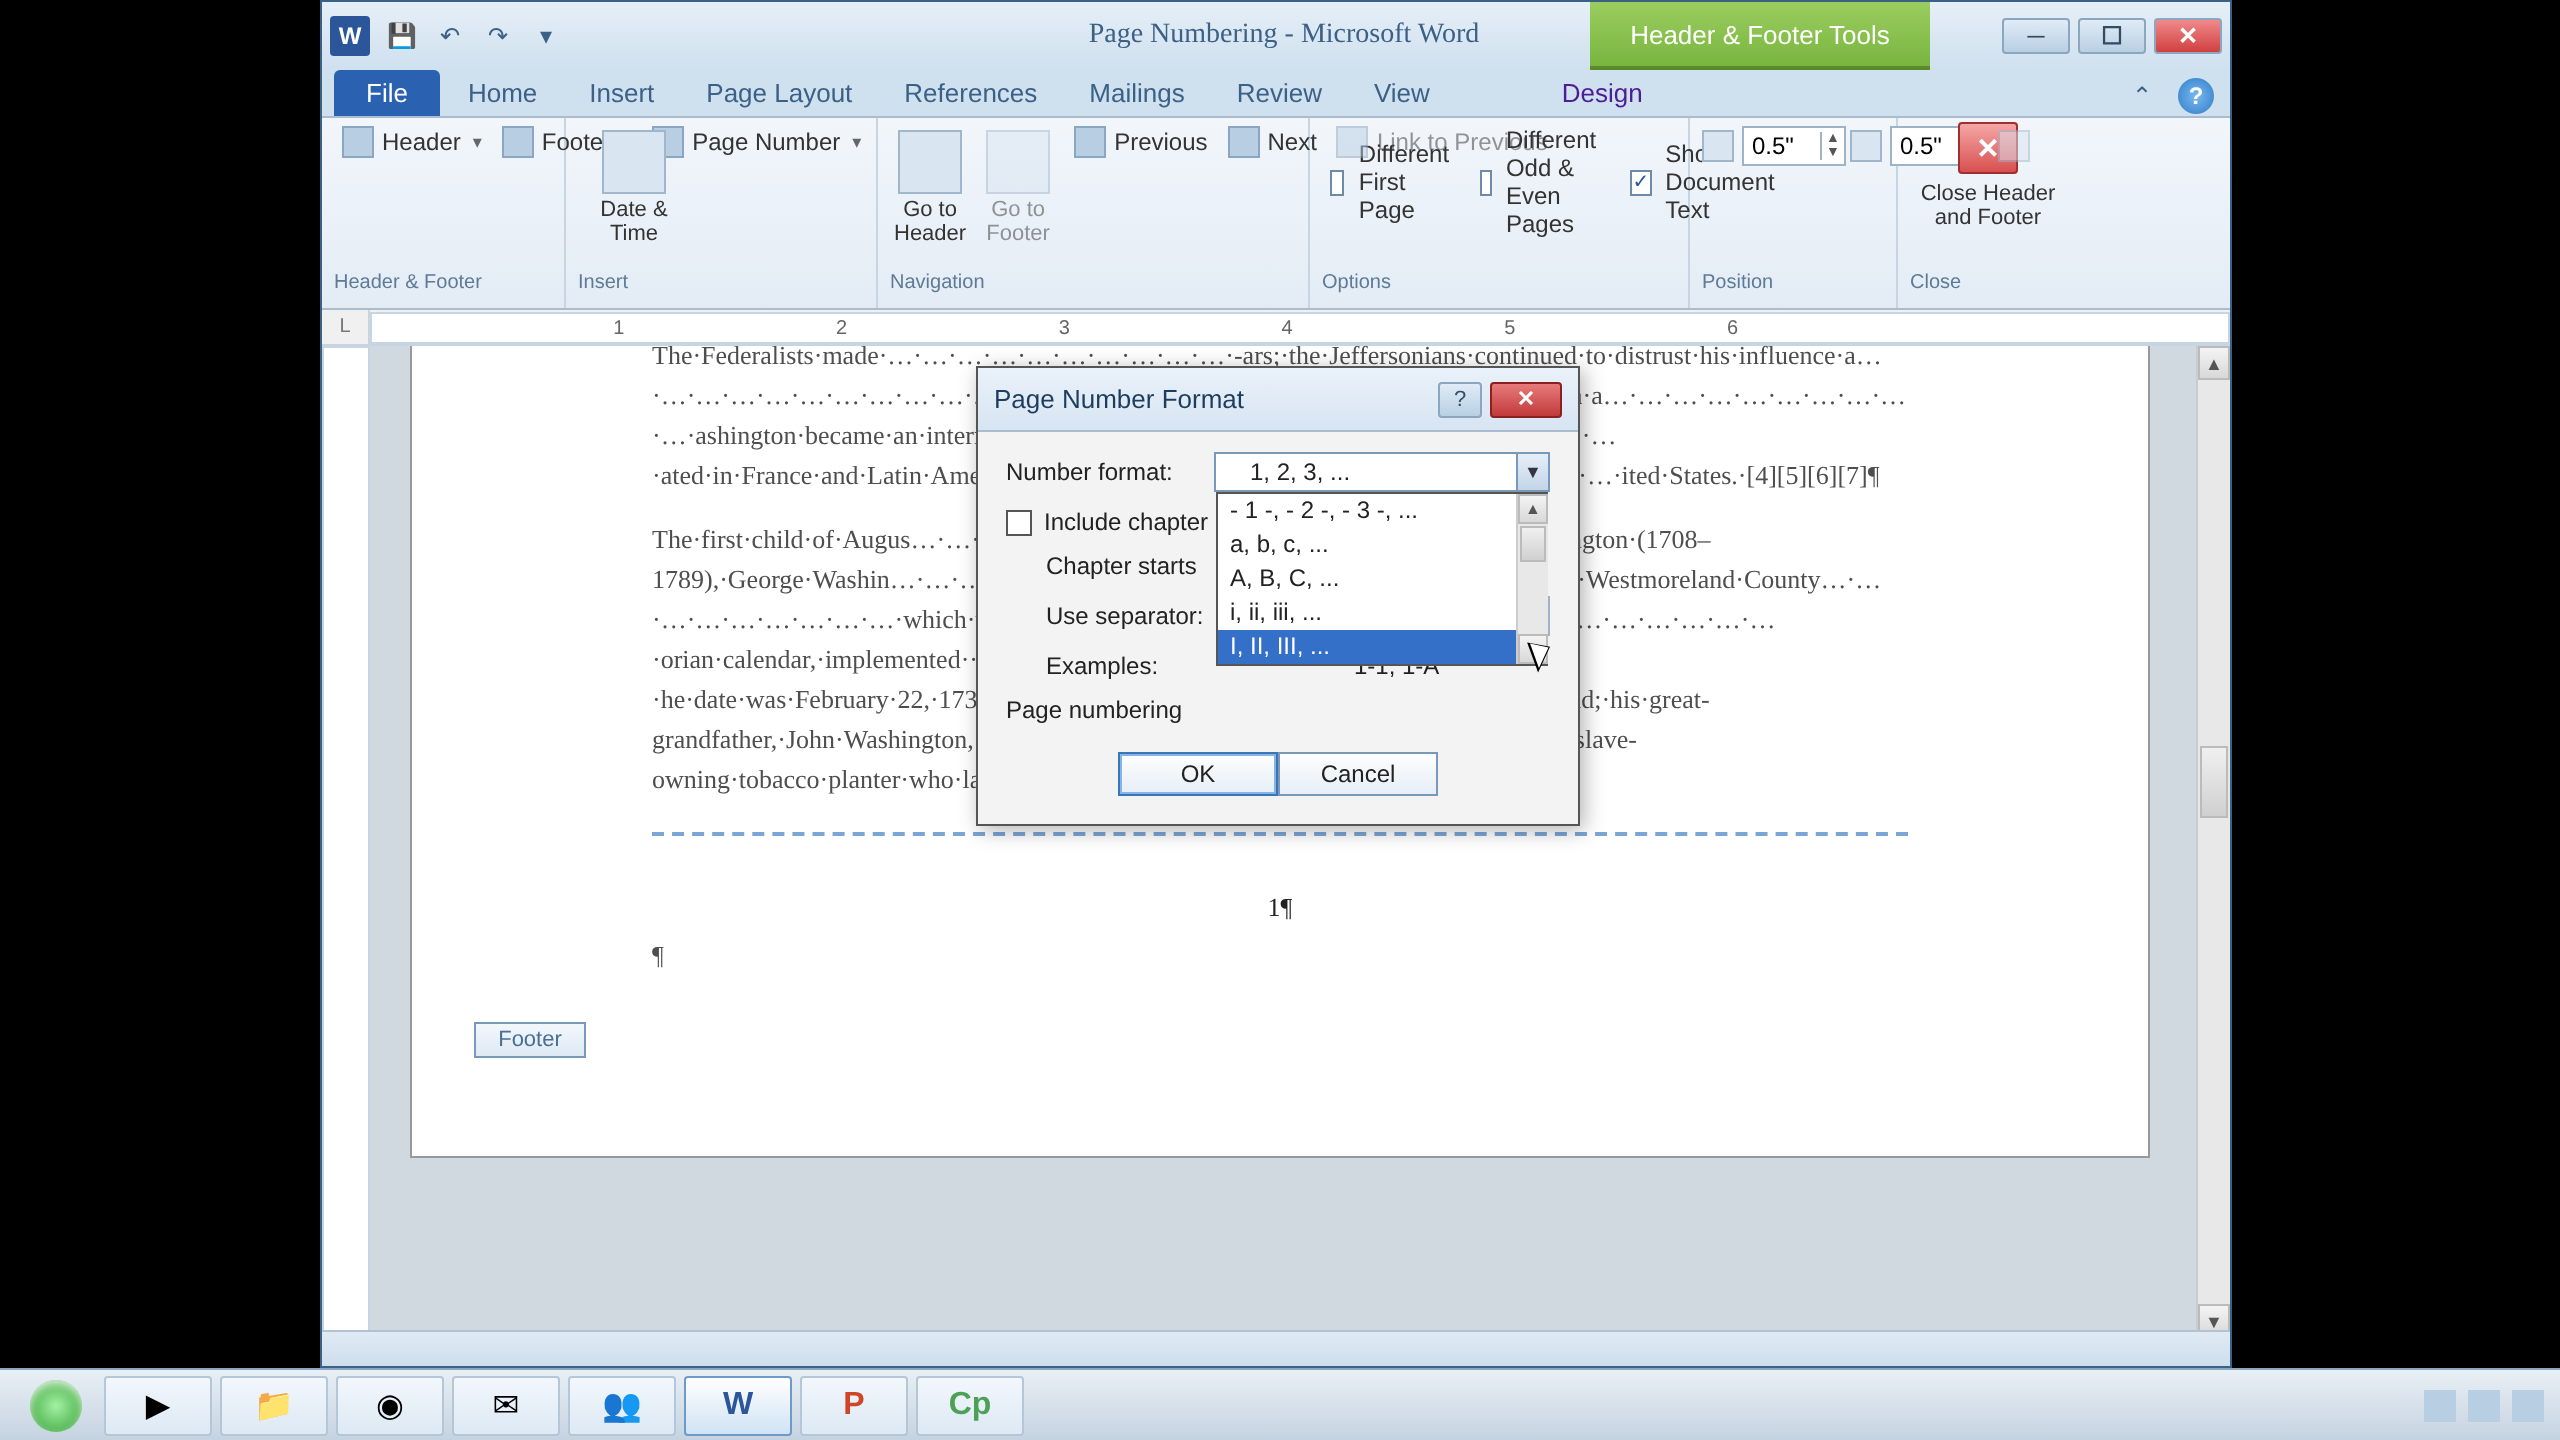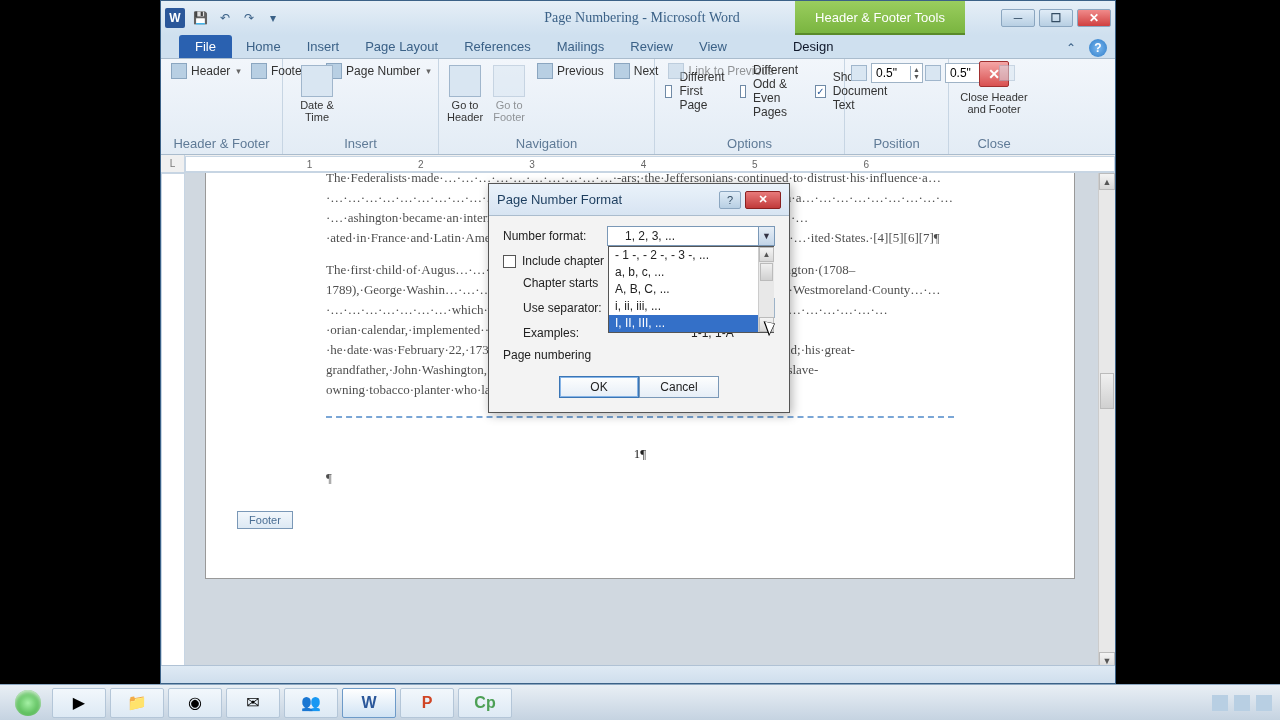--- a/index.html
+++ b/index.html
@@ -8,28 +8,28 @@
 .window { position: absolute; left: 160px; top: 0; width: 956px; height: 684px; background: #cfe0ef; border: 1px solid #3b6187; }
 .titlebar { height: 34px; background: linear-gradient(#e6eff7,#cfe0ef); display: flex; align-items: center; padding: 0 4px; position: relative; }
 .word-icon { width: 20px; height: 20px; background: #2b579a; color: #fff; font-weight: bold; font-size: 12px; display: flex; align-items: center; justify-content: center; border-radius: 2px; margin-right: 6px;}
 .qat { display: flex; gap: 4px; align-items: center; }
 .qat-btn { width: 20px; height: 20px; display: flex; align-items: center; justify-content: center; color: #3b6187; font-size: 12px; }
 .title-center { flex: 1; text-align: center; color: #3b6187; font-size: 14px; font-family: Liberation Serif, serif; }
 .headerfooter-tools { position:absolute; right: 150px; top:0; height:34px; width:170px; background: linear-gradient(#9acd5e,#7ab540); display:flex; align-items:center; justify-content:center; color:#fff; font-size:13px; border-bottom: 2px solid #5a8a2a;}
 .win-controls { display:flex; gap:4px; }
 .win-btn { width: 34px; height: 18px; background: linear-gradient(#e0ecf7,#b8cfe3); border: 1px solid #8ba6c0; border-radius: 2px; display:flex; align-items:center; justify-content:center; color:#334c63; font-size:12px; font-weight:bold;}
 .win-btn.close { background: linear-gradient(#f08a8a,#d04040); color:#fff; }
-.ribbon-tabs { height: 24px; display: flex; align-items: flex-end; padding-left: 18px; gap: 2px; border-bottom: 1px solid #aabccd; }
+.ribbon-tabs { height: 24px; display: flex; align-items: flex-end; padding-left: 6px; gap: 2px; border-bottom: 1px solid #aabccd; }
 .ribbon-tab { padding: 4px 12px; font-size: 13px; color: #3b6187; cursor: default; }
 .ribbon-tab.file { background: #2a61b0; color: #fff; border-radius: 3px 3px 0 0; padding: 4px 16px; font-weight: 500;}
-.ribbon-tab.ctx { color: #0f172a; }
+.ribbon-tab.ctx { color: #4c1d95; }
 .ribbon { height: 96px; background: linear-gradient(#f2f6fb,#e3ecf5); border-bottom: 1px solid #aabccd; display: flex; }
 .rgroup { border-right: 1px solid #c7d5e3; display: flex; flex-direction: column; padding: 2px 6px; }
 .rgroup-body { flex: 1; display: flex; align-items: flex-start; gap: 6px; }
-.rgroup-label { height: 16px; font-size: 13px; color: #5f7a96; text-align: center; }
+.rgroup-label { height: 16px; font-size: 10px; color: #5f7a96; text-align: left; }
 .rbtn-sm { display: flex; align-items: center; gap: 4px; font-size: 12px; color: #333; padding: 2px 4px; white-space: nowrap; }
 .rbtn-sm .ico { width: 16px; height: 16px; background: #b8cfe3; border: 1px solid #8ba6c0; }
 .rbtn-lg { display: flex; flex-direction: column; align-items: center; justify-content: center; width: 56px; padding: 4px 2px; }
 .rbtn-lg .ico-lg { width: 32px; height: 32px; background: #d9e6f2; border: 1px solid #a0b6cc; margin-bottom: 2px;}
 .rbtn-lg .lbl { font-size: 11px; text-align: center; line-height: 12px; color: #333;}
 .rstack { display:flex; flex-direction:row; gap:2px; }
 .chk { display: flex; align-items: center; gap: 7px; font-size: 12px; color:#333; padding: 2px 4px;}
 .chk .box { width: 13px; height: 13px; border: 1px solid #6f8aa6; background:#fff; display:flex; align-items:center; justify-content:center; font-size:10px; color:#2a5a99;}
 .spin-row { display:flex; align-items:center; gap:4px; font-size:12px; padding:2px 0;}
 .spin-row .ico{width:16px;height:16px;background:#d9e6f2;border:1px solid #a0b6cc;}
@@ -328,21 +328,21 @@
           </div>
         <div class="dlg-row">
           <label>Use separator:</label>
           <div class="combo" style="opacity:0.7">
             <div class="val">-   (hyphen)</div>
             <div class="drop">▼</div>
           </div>
         </div>
         <div class="dlg-row">
           <label>Examples:</label>
-          <span style="margin-left:64px">1-1, 1-A</span>
+          <span style="margin-left:50px">1-1, 1-A</span>
         </div>
       </div>
       <div class="fieldset-label">Page numbering</div>
       <div class="dlg-buttons">
         <button class="dlg-btn default">OK</button>
         <button class="dlg-btn">Cancel</button>
       </div>
     </div>
   </div>
 

